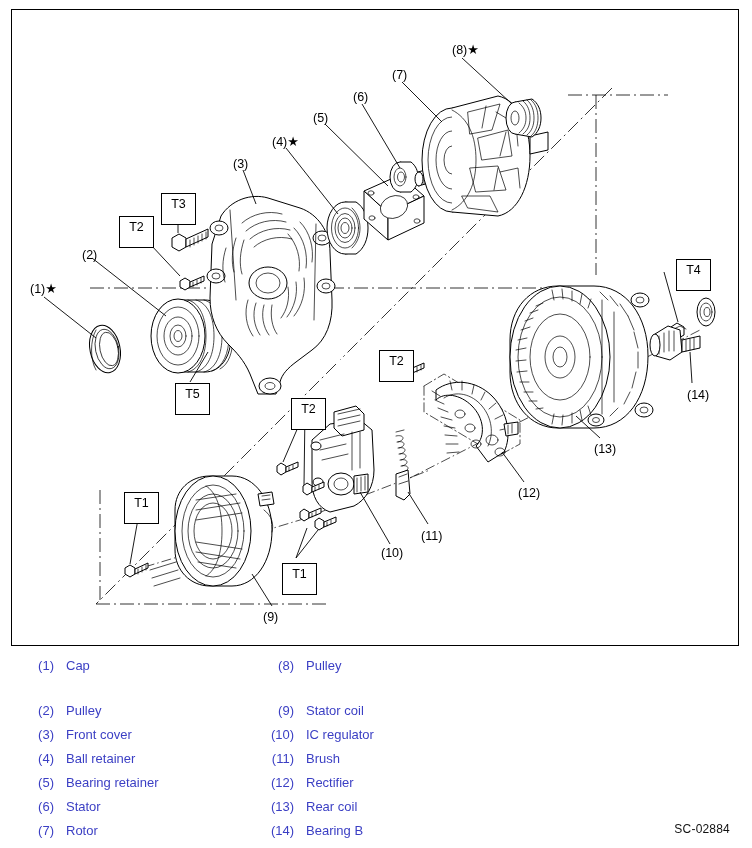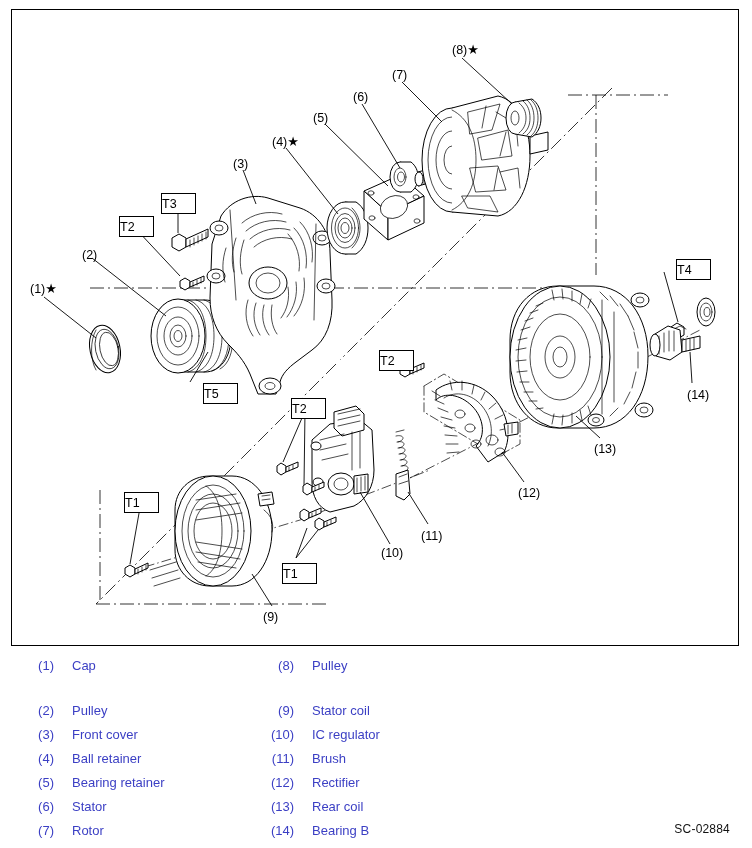--- a/index.html
+++ b/index.html
@@ -33,23 +33,23 @@
   .cal .star{font-size:13px;letter-spacing:-.5px;}
 
   
   .tbox{
     position:absolute;
     border:1.5px solid #000;
     background:#fff;
     font-size:12.5px;
     font-family:"Liberation Sans", sans-serif;
     color:#000;
-    text-align:left;
+    text-align:center;
     line-height:20px;
-    height:21px;width:35px;
+    height:32px;width:35px;
     box-sizing:border-box;
   }
 
   
   #dwgcode{
     position:absolute;right:22px;bottom:12px;
     font-size:12px;color:#111;
     font-family:"Liberation Sans", sans-serif;
     letter-spacing:.2px;
   }
@@ -59,21 +59,21 @@
     position:absolute;left:0;top:654px;
     width:752px;height:194px;
   }
   .lrow{position:absolute;height:24px;}
   .lnum{
     position:absolute;width:36px;text-align:right;
     font-size:13px;color:#3b3fc4;
     font-family:"Liberation Sans", sans-serif;
   }
   .ltxt{
-    position:absolute;left:54px;
+    position:absolute;left:48px;
     font-size:13px;color:#3b3fc4;
     font-family:"Liberation Sans", sans-serif;
     white-space:nowrap;
   }
   .colL{left:18px;}
   .colR{left:258px;}
 </style>
 </head>
 <body>
 
@@ -496,21 +496,21 @@
     <span>(14)</span>
   </div>
 
   <div class="tbox" style="left:124px;top:492px;">T1</div>
   <div class="tbox" style="left:282px;top:563px;">T1</div>
   <div class="tbox" style="left:119px;top:216px;">T2</div>
   <div class="tbox" style="left:379px;top:350px;">T2</div>
   <div class="tbox" style="left:291px;top:398px;">T2</div>
   <div class="tbox" style="left:161px;top:193px;">T3</div>
   <div class="tbox" style="left:676px;top:259px;">T4</div>
-  <div class="tbox" style="left:175px;top:383px;margin-left:28px;">T5</div>
+  <div class="tbox" style="left:175px;top:383px;">T5</div>
 
   <div id="dwgcode">SC-02884</div>
 
   <div id="legend">
 
     <div class="lrow colL" style="top:4px;">
       <span class="lnum">(1)</span>
       <span class="ltxt">Cap</span>
     </div>
     <div class="lrow colL" style="top:49px;">

